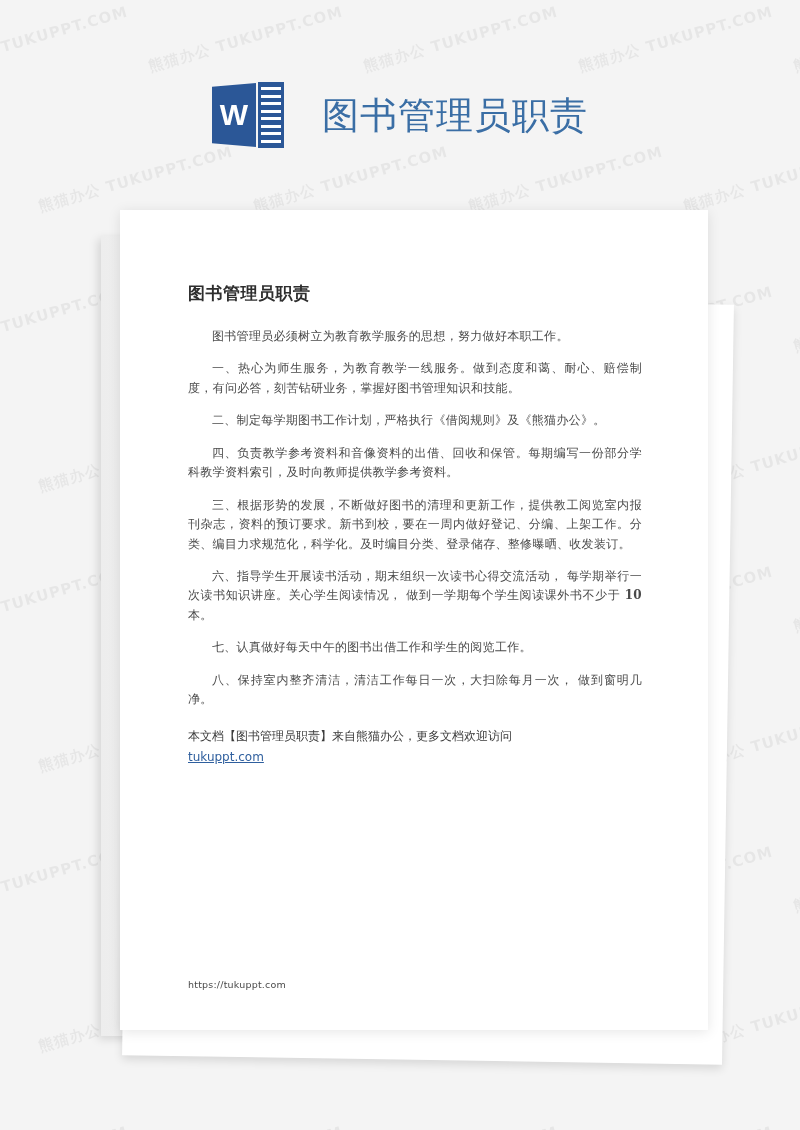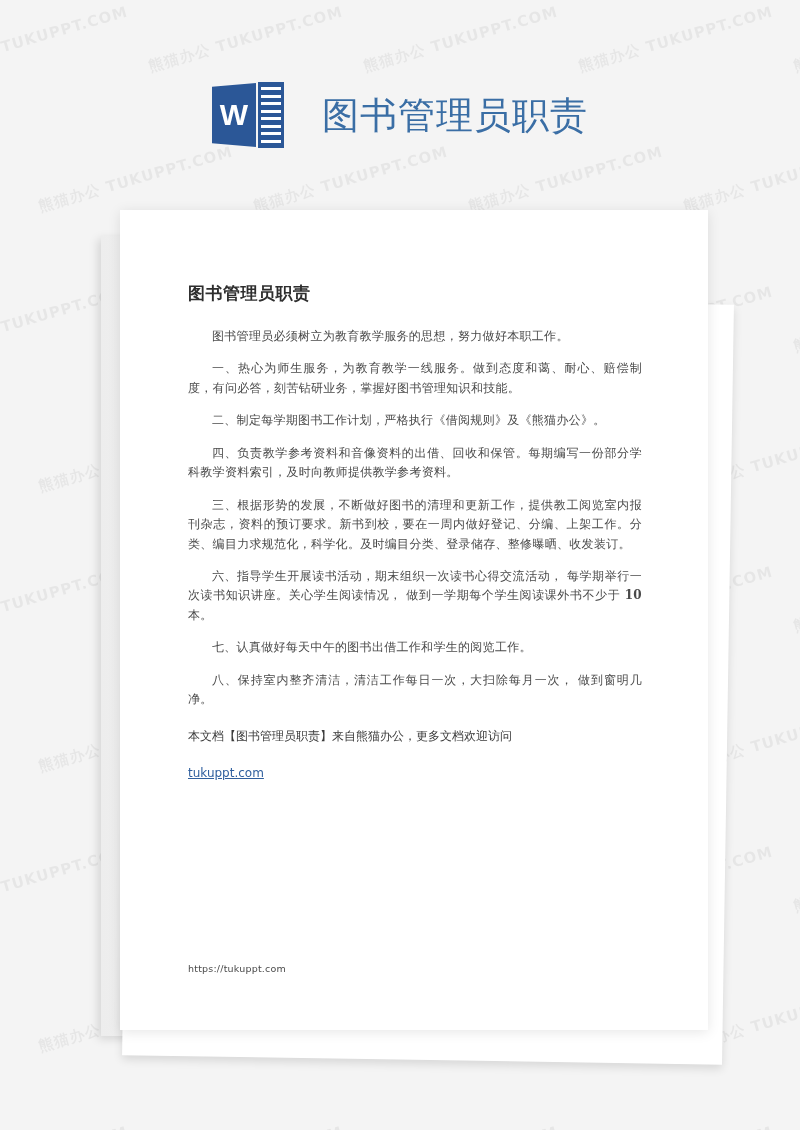--- a/index.html
+++ b/index.html
@@ -179,28 +179,28 @@
     font-family: "DejaVu Sans", sans-serif;
     font-size: 12px;
     line-height: 1.7;
     color: #3b3b3b;
     text-indent: 0;
   }
   .doc-footnote .fn-link {
     display: block;
     color: #2f5f9e;
     text-decoration: underline;
-    margin-top: 17px;
+    margin-top: 1px;
   }
 
   
   .doc-url {
     position: absolute;
     left: 68px;
-    bottom: 56px;
+    bottom: 40px;
     font-family: "DejaVu Sans", sans-serif;
     font-size: 9.5px;
     color: #4a4a4a;
     letter-spacing: 0.2px;
   }
 </style>
 </head>
 <body>
 
 <div class="watermark-layer" id="wm-layer">

